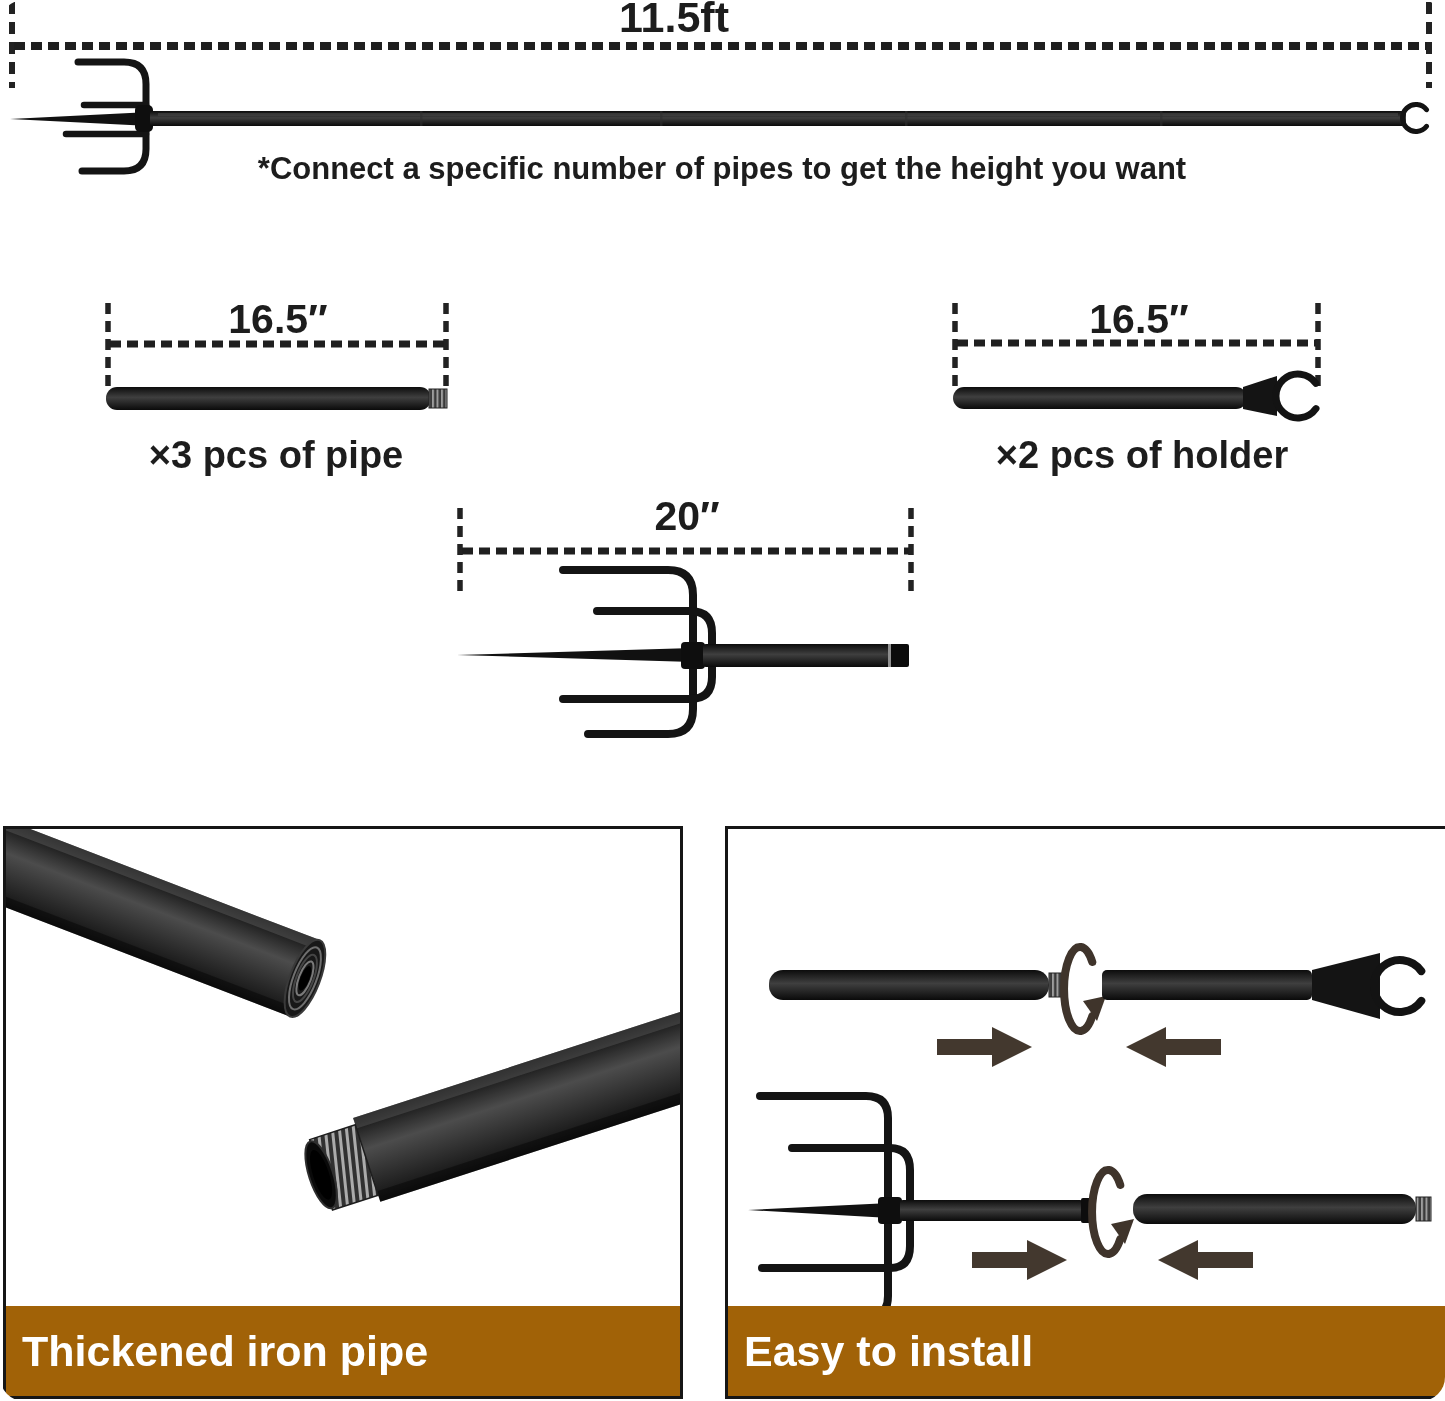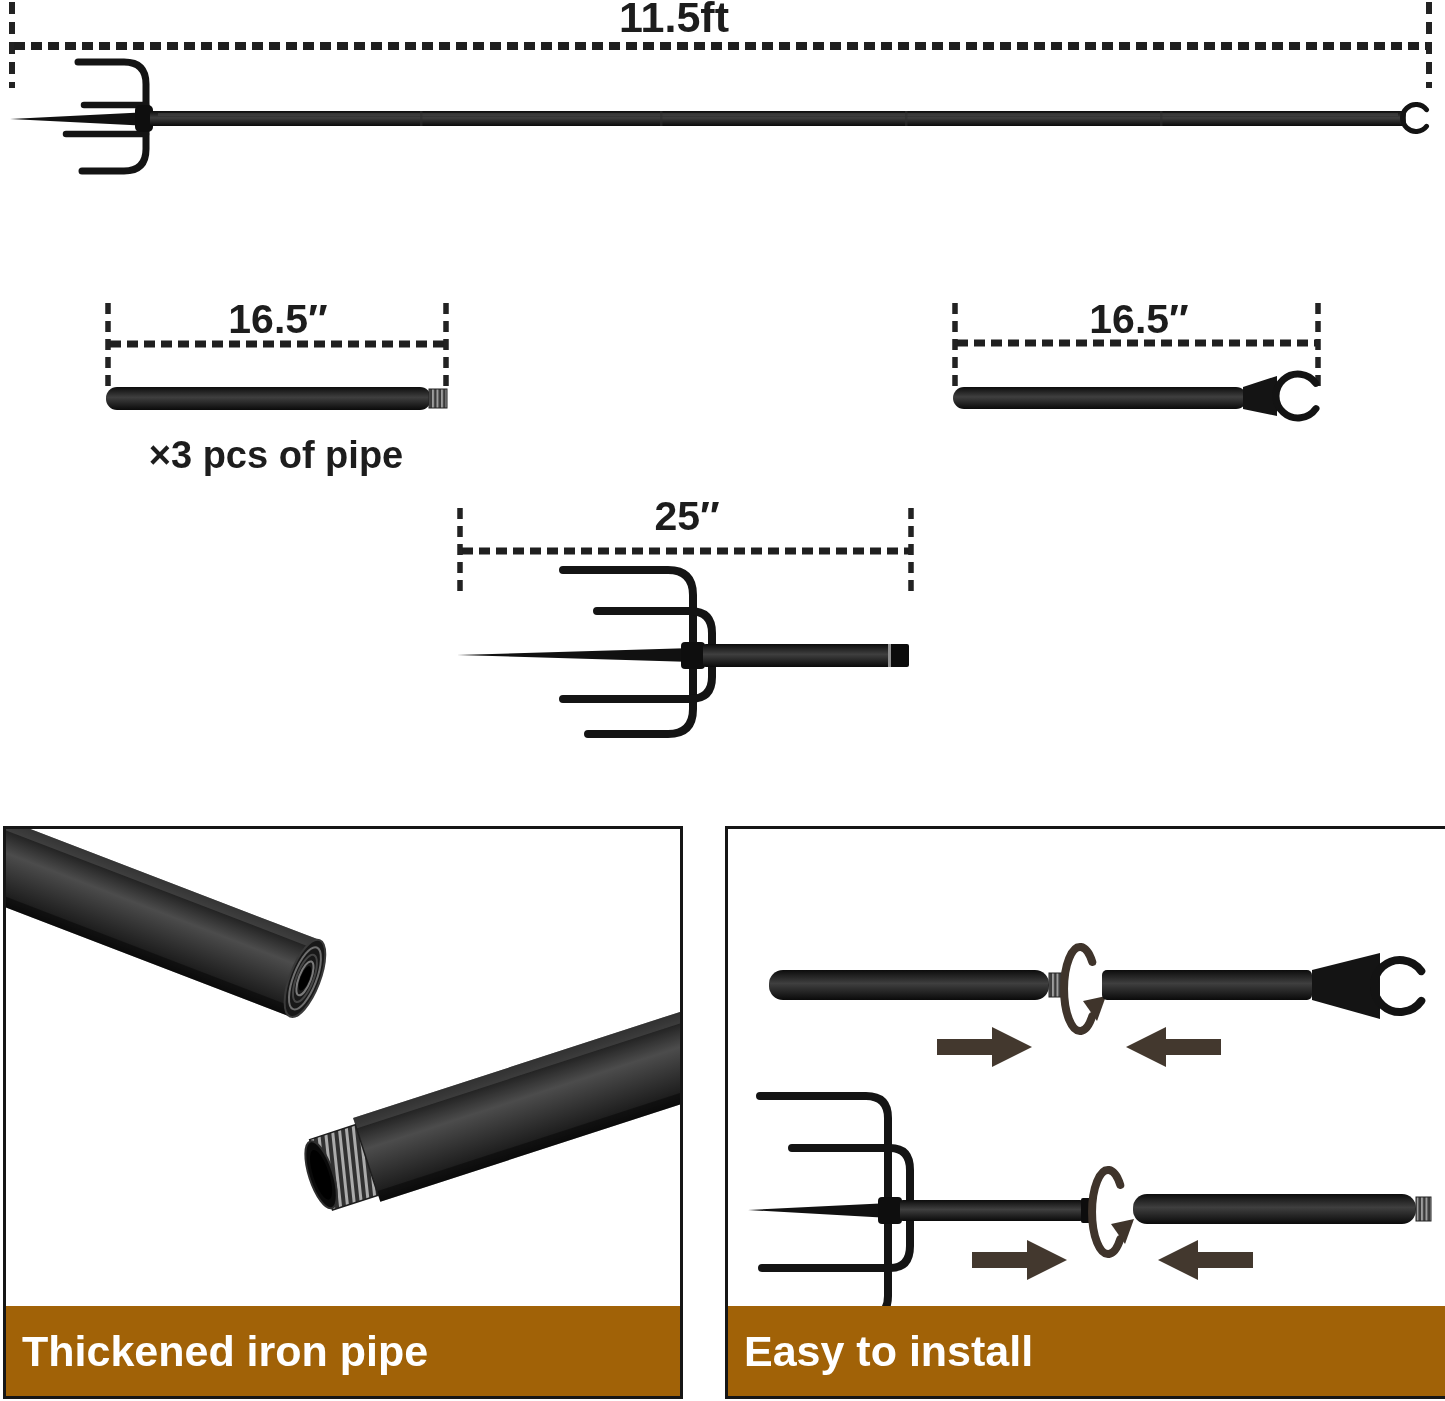--- a/index.html
+++ b/index.html
@@ -1,18 +1,18 @@
 <!DOCTYPE html>
 <html><head>
 <meta charset="utf-8">
 <style>
   html,body{margin:0;padding:0;background:#ffffff;}
   #stage{
     position:relative;width:1445px;height:1401px;background:#ffffff;
-    font-family:"Liberation Sans","DejaVu Sans",sans-serif;overflow:hidden;
+    font-family:"Liberation Sans","DejaVu Sans",sans-serif;overflow:hidden;border-radius:24px;
   }
   .abs{position:absolute;}
   .lbl{
     position:absolute;font-weight:bold;color:#1d1d1d;text-align:center;
     line-height:1;white-space:nowrap;
   }
   .dim-big{font-size:43px;}
   .dim-mid{font-size:41px;}
   .part-lbl{font-size:38px;}
   .note-lbl{font-size:31px;}
@@ -62,20 +62,21 @@
       <rect x="660" y="111" width="2.5" height="15" fill="#2f2f2f"></rect>
       <rect x="905" y="111" width="2.5" height="15" fill="#2f2f2f"></rect>
       <rect x="1160" y="111" width="2.5" height="15" fill="#2f2f2f"></rect>
     </g>
 
     <path d="M1426.6 109.7 A13.5 13.5 0 1 0 1426.6 126.3" fill="none" stroke="#131313" stroke-width="5" stroke-linecap="round"></path>
   </svg>
 
   <div class="lbl dim-big" style="left:524px;top:-4px;width:300px">11.5ft</div>
 
+  <div class="lbl note-lbl" style="left:122px;top:153px;width:1200px">*Connect a specific number of pipes to get the height you want</div>
 
   <svg class="abs" style="left:0;top:280px" width="1445" height="510" viewBox="0 0 1445 510">
     <defs>
       <pattern id="tinyThreads" width="4.5" height="30" patternUnits="userSpaceOnUse">
         <rect width="4.5" height="30" fill="#3a3a3a"></rect>
         <rect width="2" height="30" fill="#9c9c9c"></rect>
       </pattern>
     </defs>
 
     <g>
@@ -106,22 +107,23 @@
       <rect x="703" y="364" width="192" height="23" rx="3" fill="url(#pipeGrad)"></rect>
       <rect x="888" y="364" width="3" height="23" fill="#8f8f8f"></rect>
       <rect x="891" y="364" width="18" height="23" rx="2" fill="#0b0b0b"></rect>
     </g>
   </svg>
 
   <div class="lbl dim-mid" style="left:128px;top:299px;width:300px">16.5″</div>
   <div class="lbl part-lbl" style="left:26px;top:436px;width:500px">×3 pcs of pipe</div>
 
   <div class="lbl dim-mid" style="left:989px;top:299px;width:300px">16.5″</div>
-
-  <div class="lbl dim-mid" style="left:587px;top:496px;width:200px">25″</div>
+  <div class="lbl part-lbl" style="left:892px;top:436px;width:500px">×2 pcs of holder</div>
+
+  <div class="lbl dim-mid" style="left:587px;top:496px;width:200px">20″</div>
 
   <div class="panel" style="left:3px;top:826px;width:680px;height:573px">
     <svg width="674" height="477" viewBox="0 0 674 477">
       <defs>
         <linearGradient id="photoGrad" x1="0" y1="0" x2="0" y2="1">
           <stop offset="0" stop-color="#101010"></stop>
           <stop offset="0.38" stop-color="#4c4c4c"></stop>
           <stop offset="1" stop-color="#121212"></stop>
         </linearGradient>
         <pattern id="maleThreads" width="7" height="80" patternUnits="userSpaceOnUse" patternTransform="rotate(12)">

